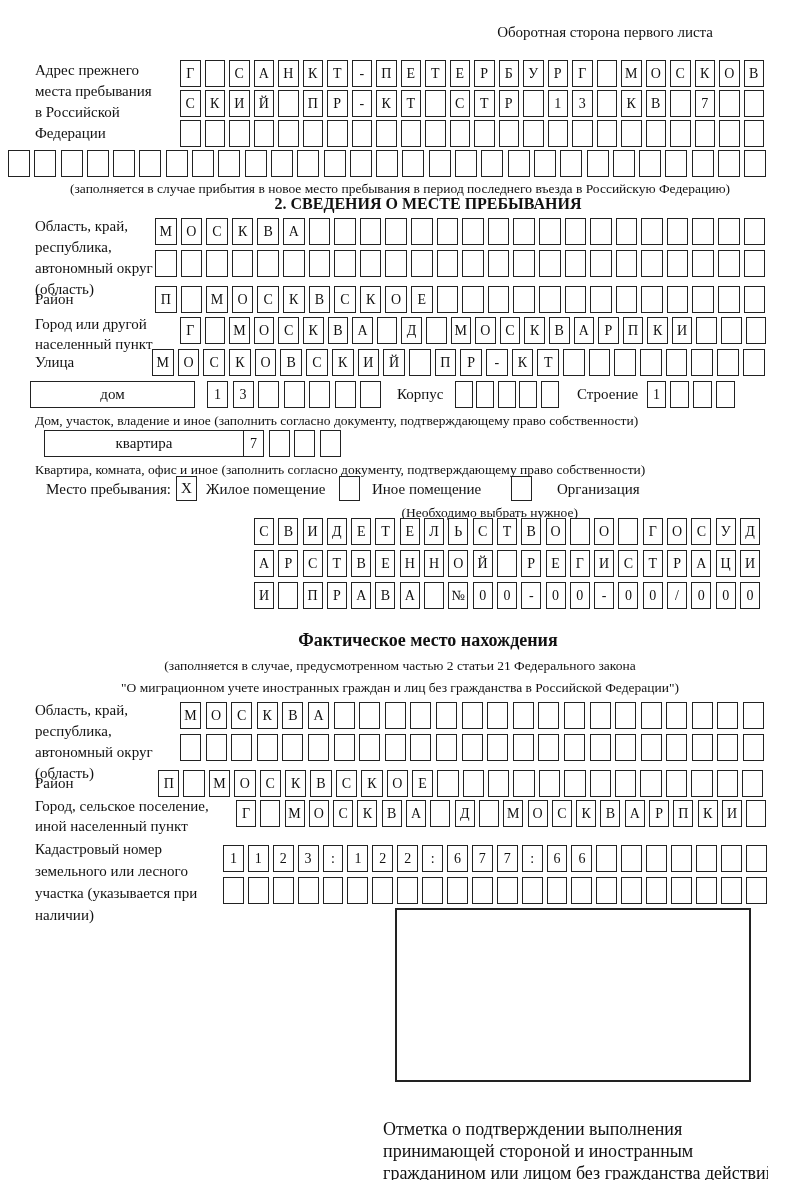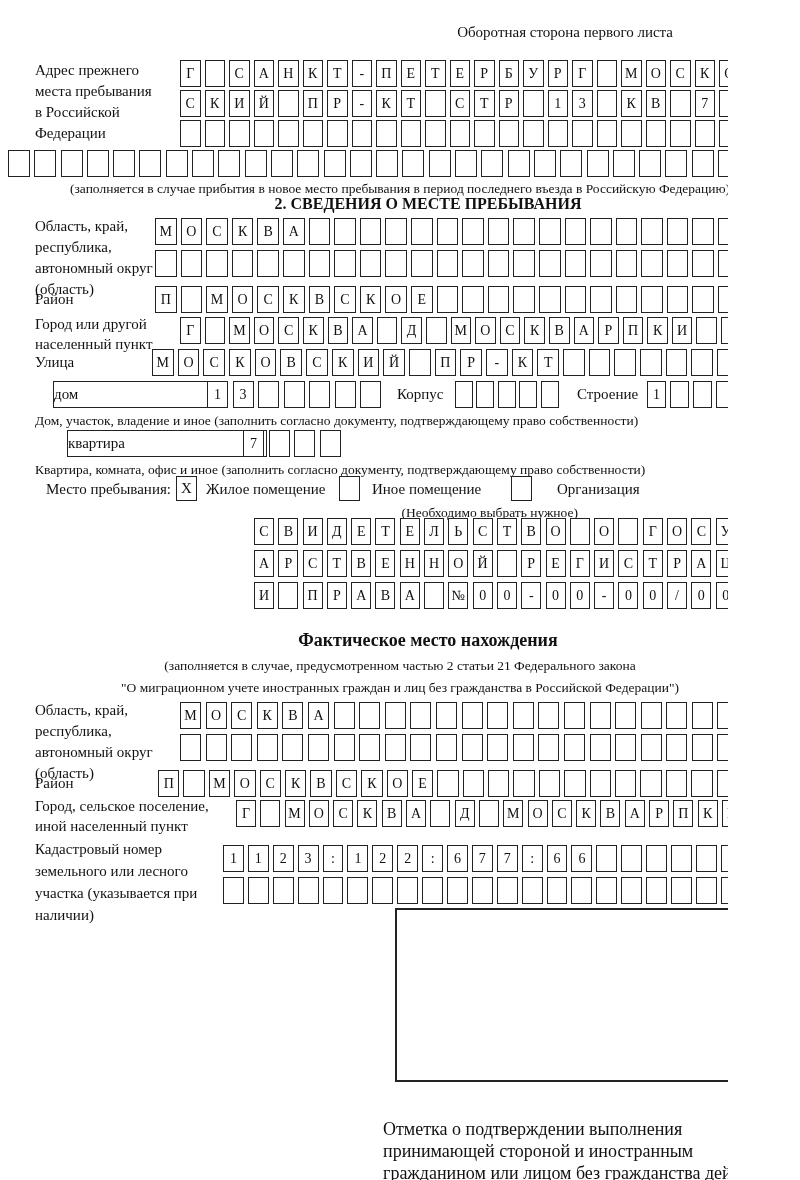--- a/index.html
+++ b/index.html
@@ -1,29 +1,29 @@
 <!DOCTYPE html>
 <html><head>
 <meta charset="utf-8">
 <style>
   html,body{margin:0;padding:0;background:#ffffff;}
   body{font-family:"Liberation Serif","DejaVu Serif",serif;color:#111;}
-  #form{position:relative;width:728px;height:1180px;background:#fff;overflow:hidden;}
+  #form{position:relative;width:728px;height:1180px;background:#fff;overflow:hidden;padding-left:40px;}
   .abs{position:absolute;}
   .lbl{font-size:15px;line-height:21px;}
   .cap{font-size:13.5px;line-height:17px;}
   .center{left:0;width:800px;text-align:center;}
   .bold{font-weight:bold;margin-left:28px;}
   .cellrow{position:absolute;display:flex;}
   .cell{box-sizing:border-box;flex:0 0 auto;width:var(--cw,21px);height:27px;
         margin-right:var(--g,4px);border:1.6px solid #222;background:#fff;
         display:flex;align-items:center;justify-content:center;
         font-size:14px;line-height:1;}
   .widebox{box-sizing:border-box;border:1.6px solid #222;height:27px;
-        display:flex;align-items:center;font-size:15px;margin-left:23px;}
+        display:flex;align-items:center;justify-content:center;font-size:15px;}
   .chk{box-sizing:border-box;width:21px;height:25px;border:1.6px solid #222;
         display:flex;align-items:center;justify-content:center;font-size:15px;}
   .stampbox{box-sizing:border-box;border:2px solid #222;background:#fff;}
 </style>
 </head>
 <body>
 
 <div id="form">
 
   <div class="abs lbl" style="top:22px;right:55px;">Оборотная сторона первого листа</div>

